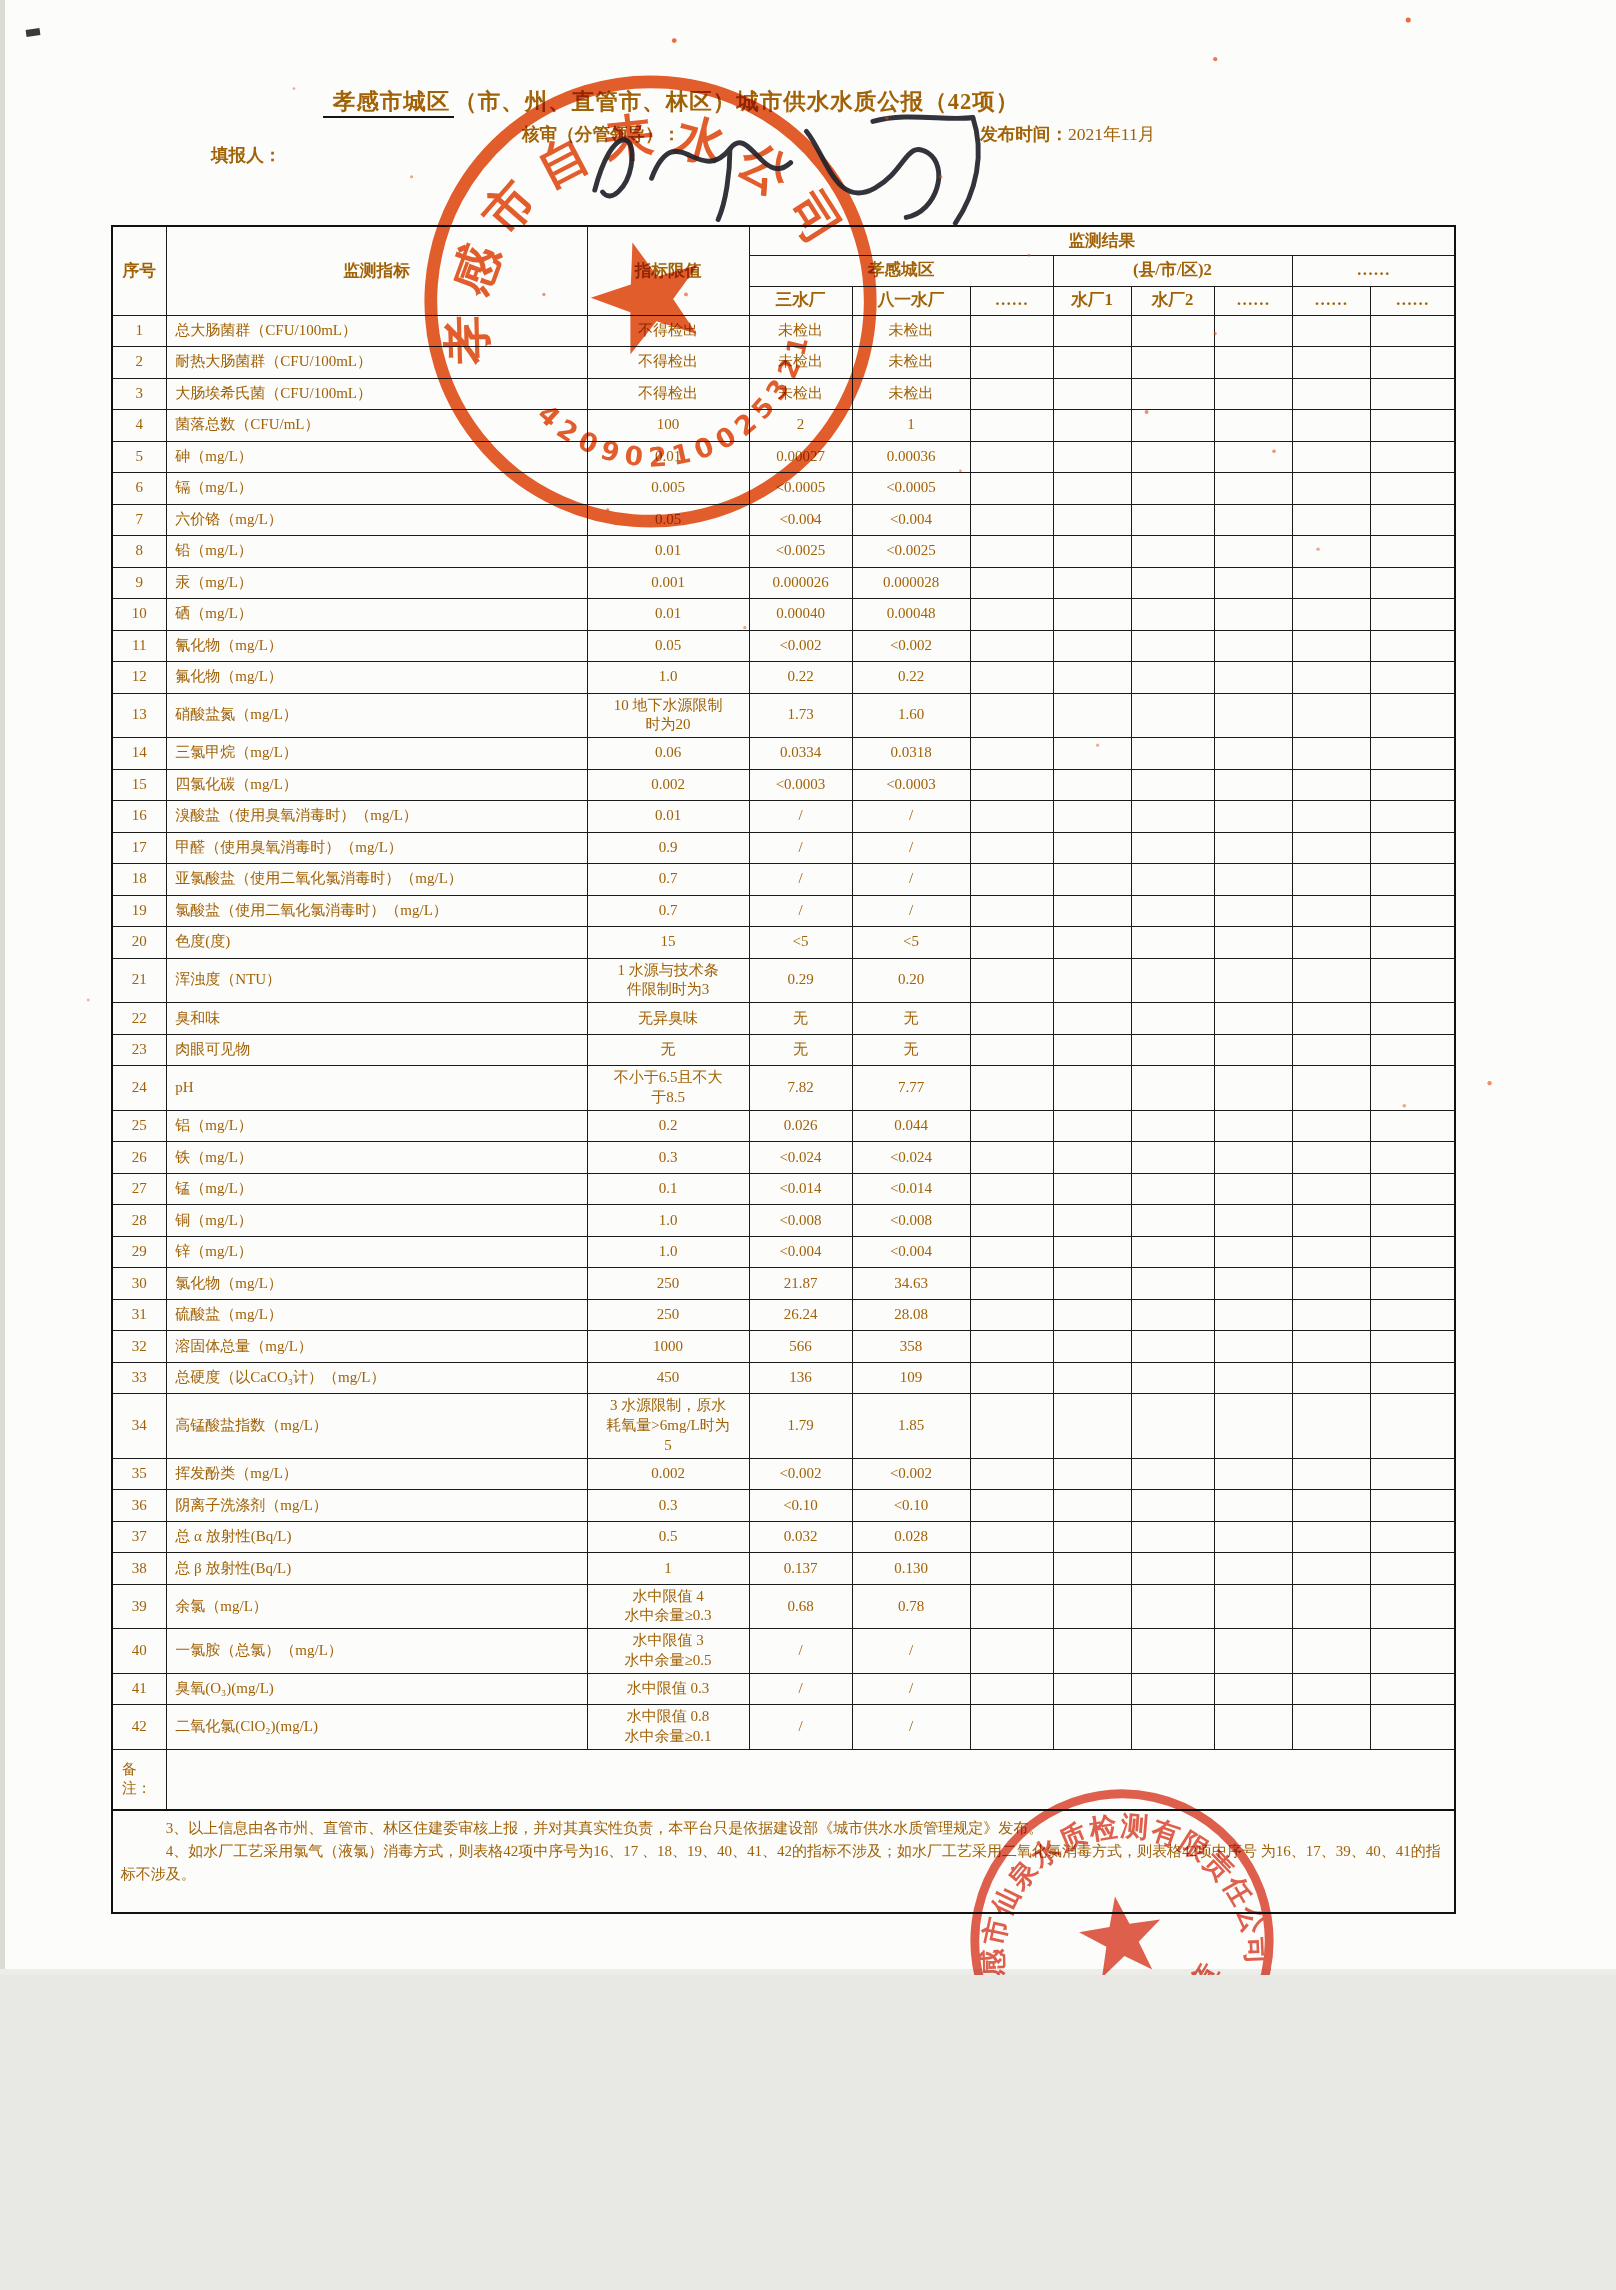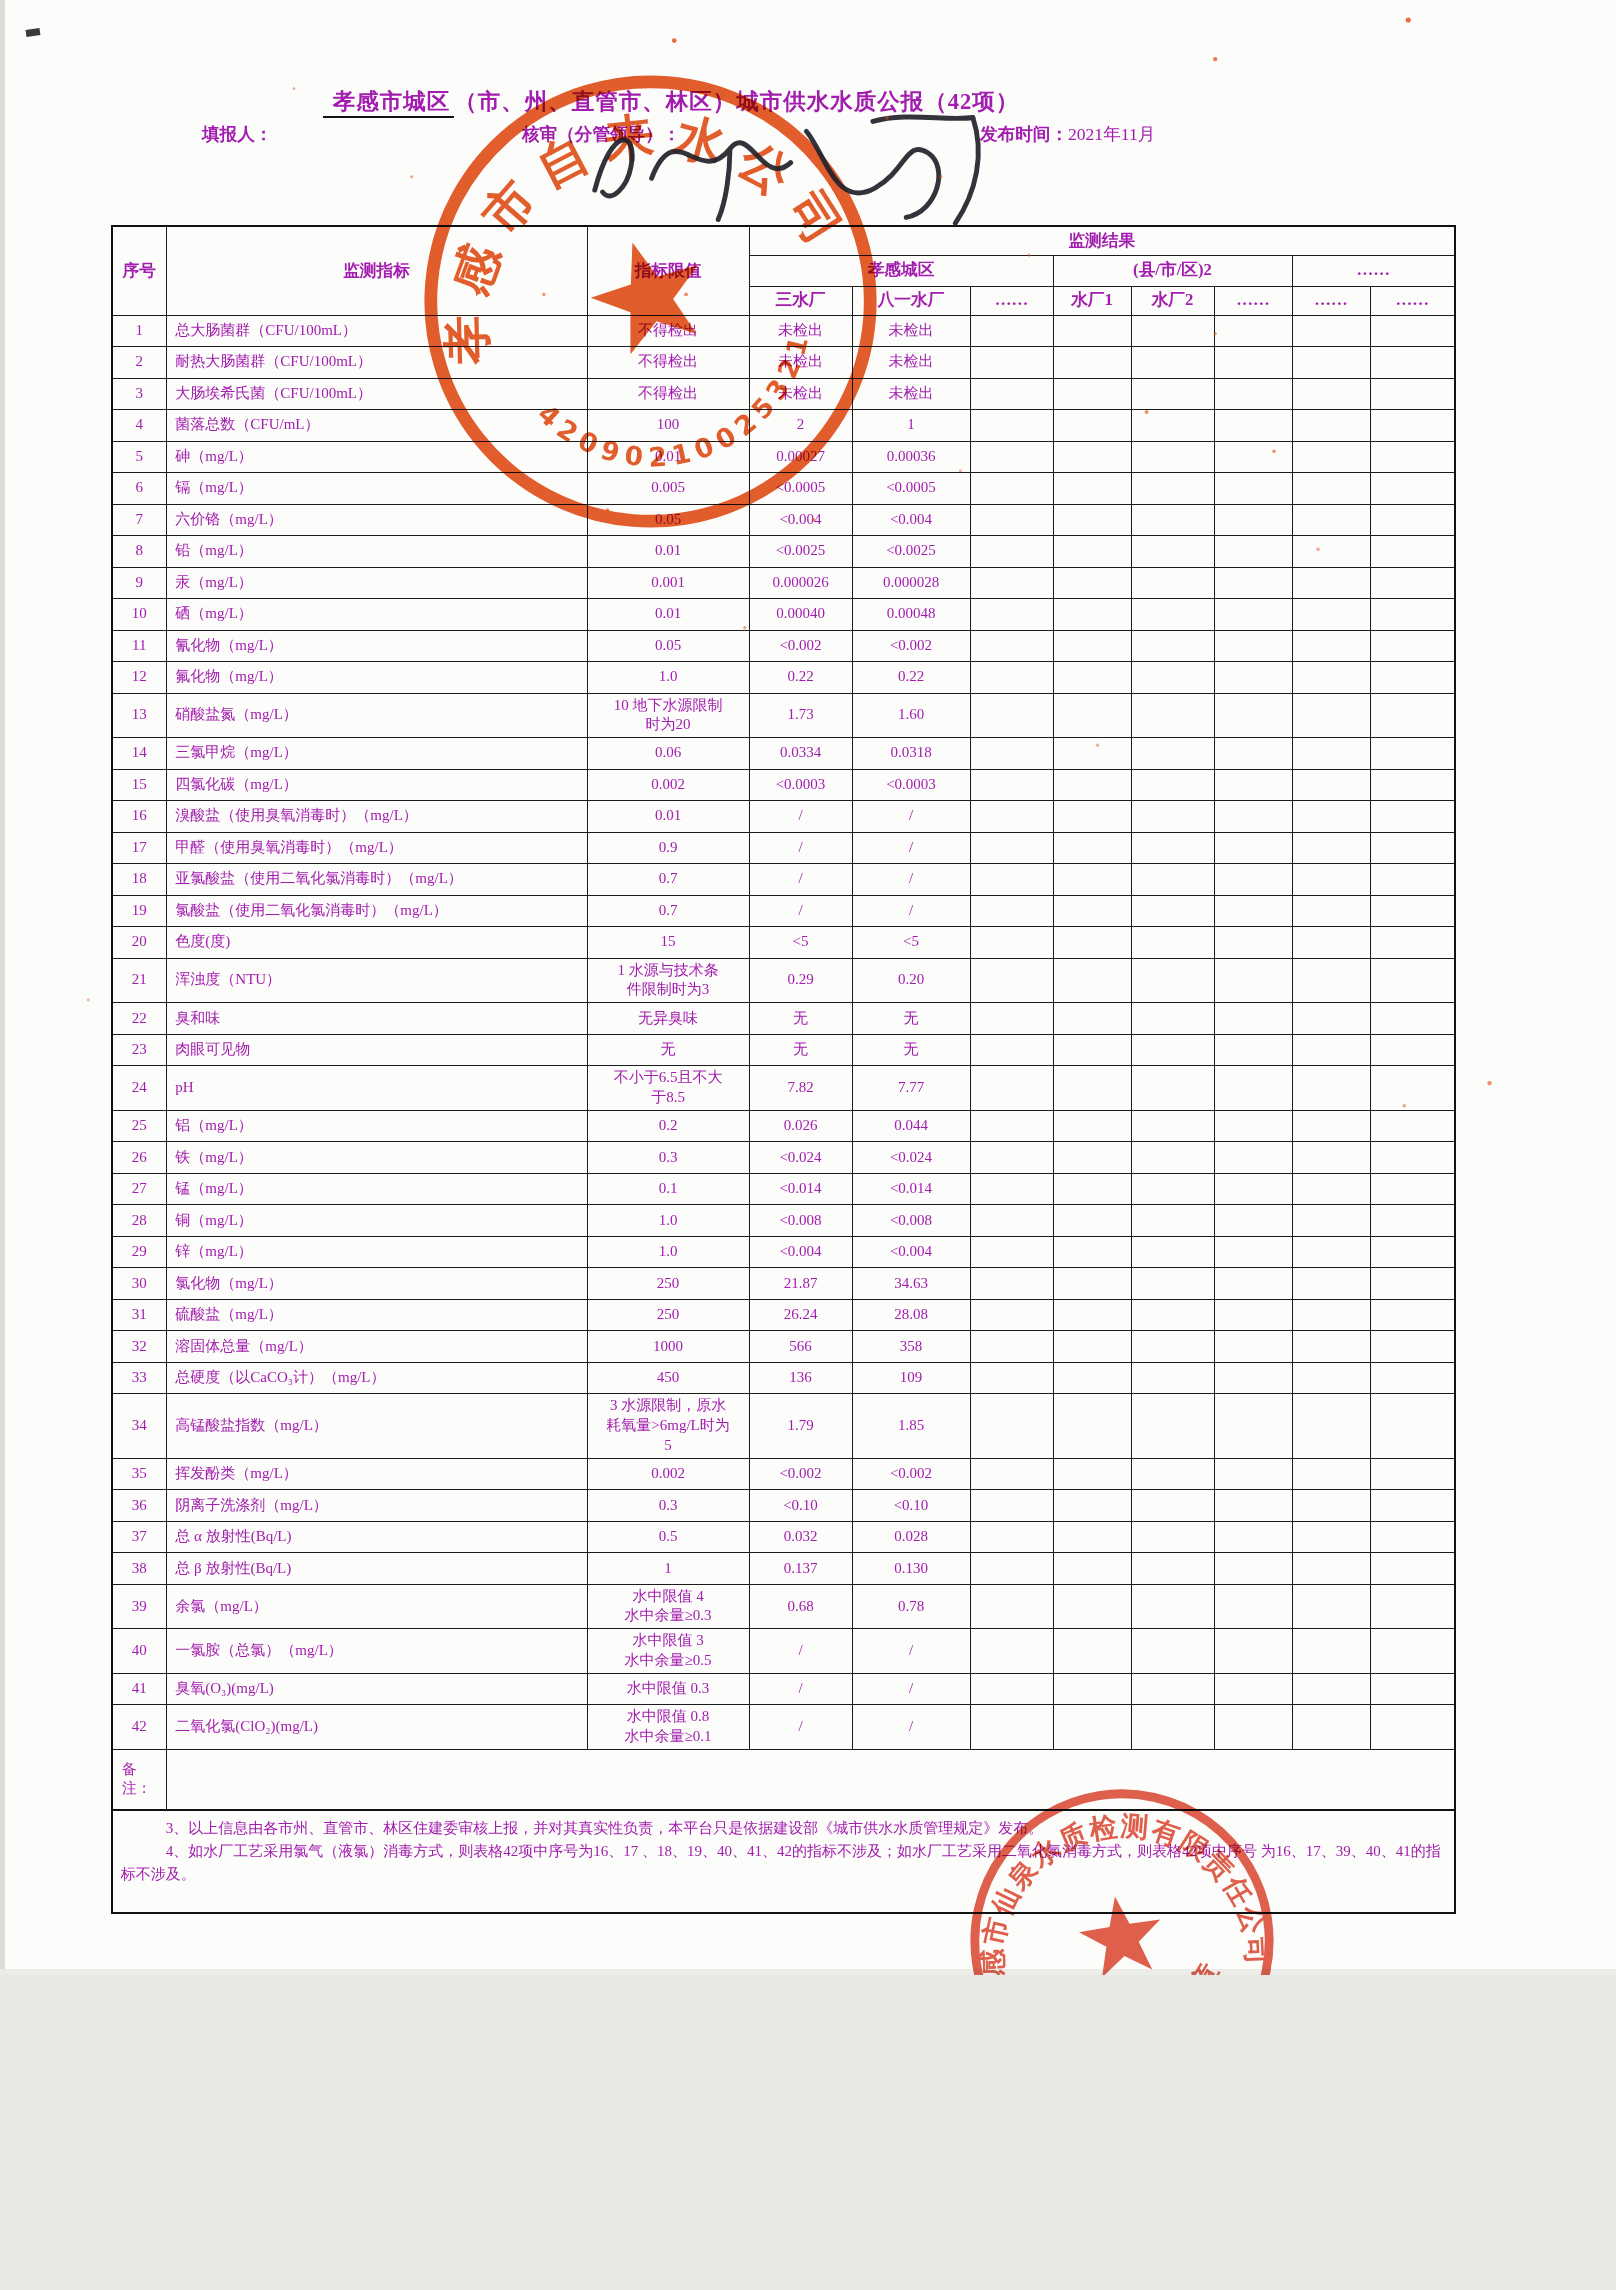--- a/index.html
+++ b/index.html
@@ -1,32 +1,32 @@
 <!DOCTYPE html>
 <html><head>
 <meta charset="utf-8">
 <style>
   html,body{margin:0;padding:0;background:#e8e8e4;}
   .page{
     position:relative;
     width:1616px;height:1975px;
     background:#fcfcfa;
     font-family:"Liberation Serif","DejaVu Serif",serif;
-    color:#a21caf;
+    color:#a16207;
     overflow:hidden;
   }
   .scan-edge-left{position:absolute;left:0;top:0;width:4.9px;height:100%;background:#dddderoot;background:#dcdcd6;}
   .scan-edge-bottom{position:absolute;left:0;bottom:0;width:100%;height:5.9px;background:#ecece8;}
   .scan-tick{position:absolute;left:25.5px;top:29px;width:13.7px;height:6.9px;background:#3a3a38;transform:rotate(-8deg);}
 
   .title{position:absolute;left:323px;top:86px;font-size:22.5px;font-weight:700;letter-spacing:1px;white-space:nowrap;}
   .title .u{border-bottom:2px solid #141414;padding:0 3.9px 2px 9.8px;}
 
   .meta{position:absolute;top:122px;font-size:17.6px;font-weight:700;white-space:nowrap;}
-  .meta.filler{left:202px;}
+  .meta.filler{left:211px;margin-top:21px;}
   .meta.reviewer{left:522px;}
   .meta.publish{left:980px;}
   .meta .val{font-weight:400;}
 
   .sheet{position:absolute;left:111px;top:225px;width:1345px;}
   table{border-collapse:collapse;table-layout:fixed;width:1345px;font-size:15px;}
   th,td{border:1.6px solid #1b1b1b;padding:2px 3.9px;text-align:center;vertical-align:middle;line-height:1.32;
         overflow:hidden;}
   thead th{font-weight:700;font-size:16.7px;}
   tbody td{height:26.5px;}

